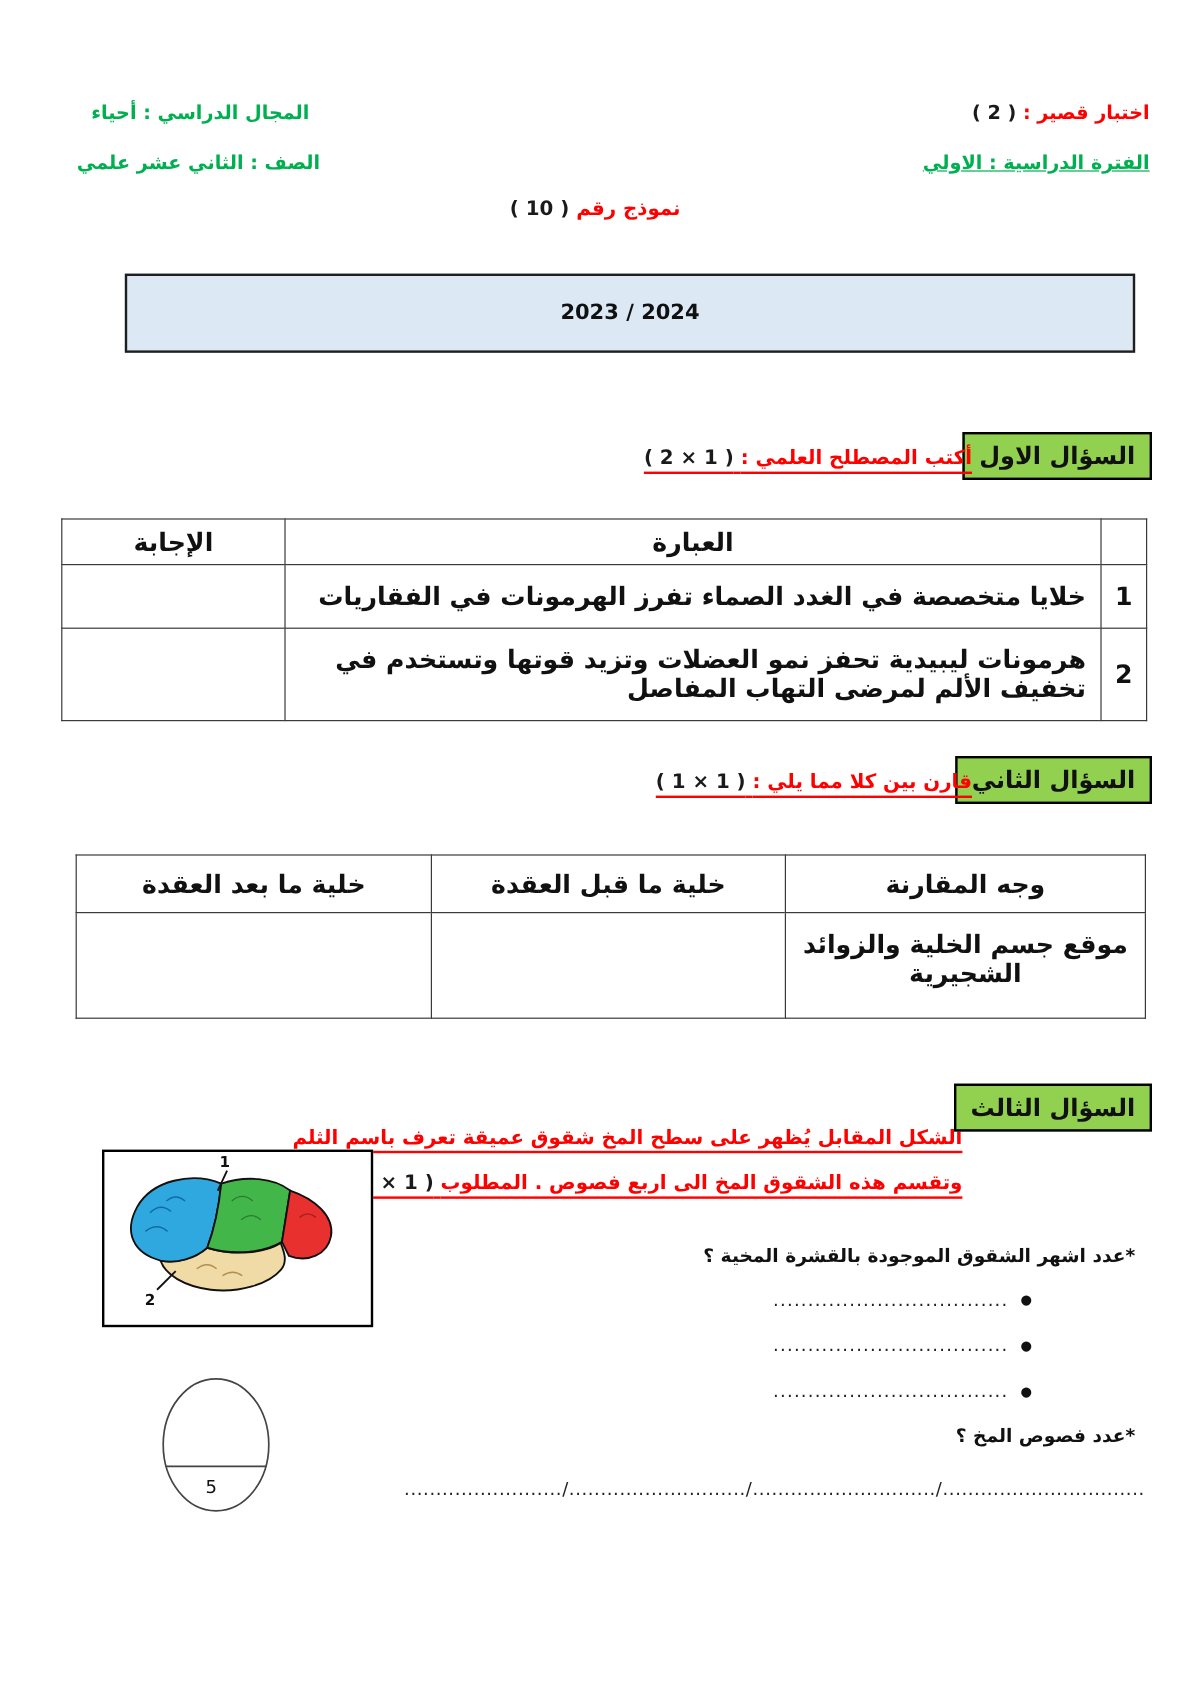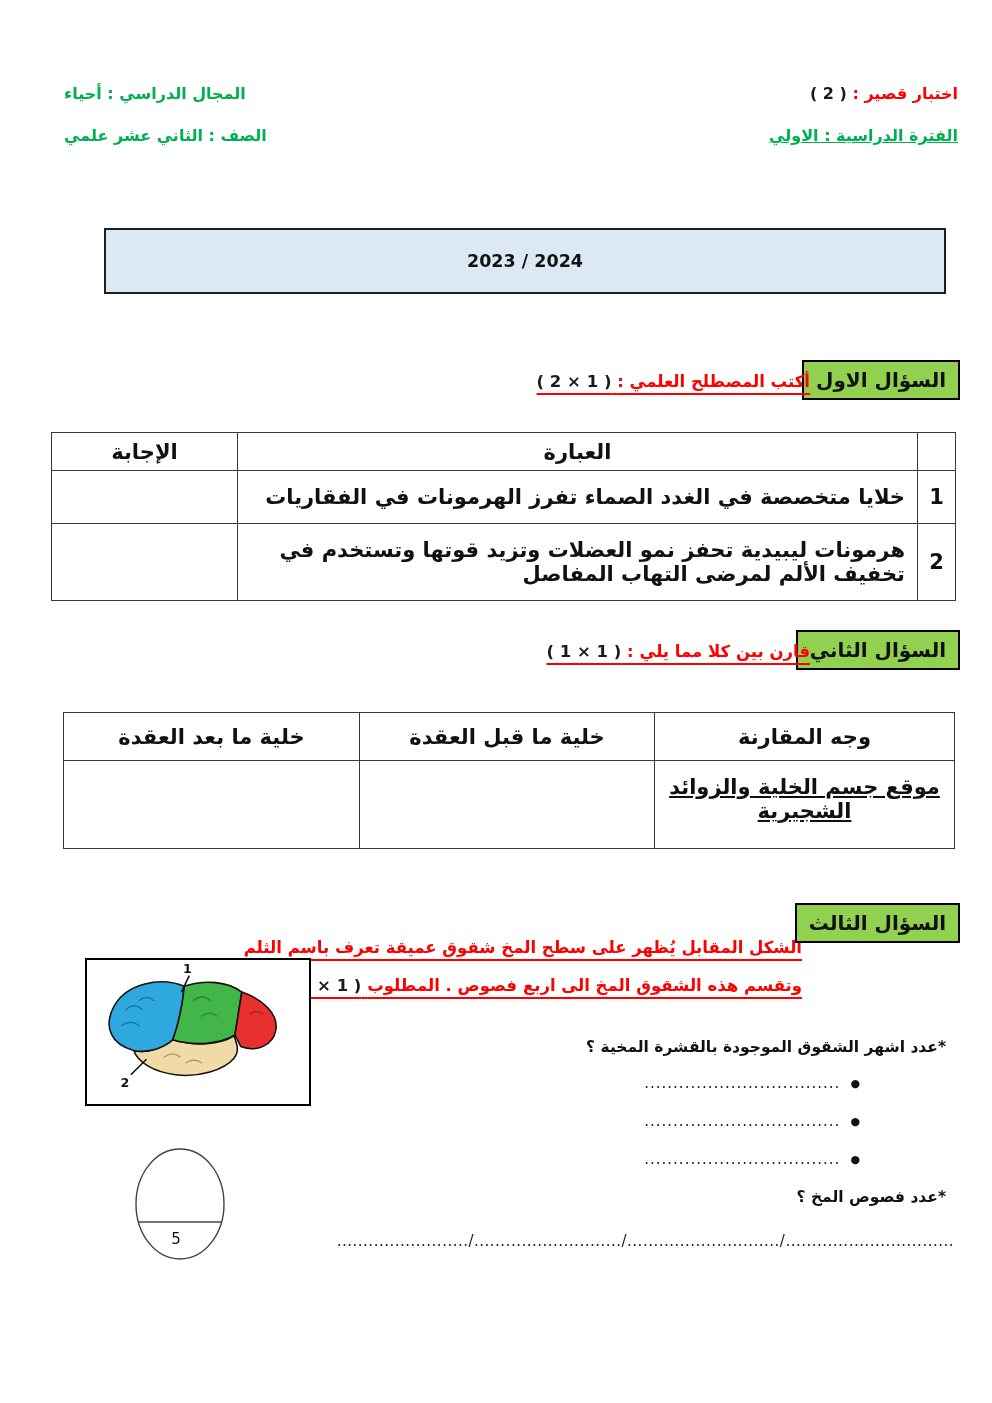--- a/index.html
+++ b/index.html
@@ -39,21 +39,21 @@
 
   table.tbl { border-collapse:collapse; table-layout:fixed; background:#fff; }
   table.tbl th, table.tbl td { border:1.6px solid #3a3a3a; font-size:21px; }
   table.tbl th { font-weight:bold; text-align:center; }
   .q1 thead tr { height:38px; }
   .q1 tbody tr { height:43px; }
   .q1 td.num { text-align:center; font-weight:bold; }
   .q1 td.stmt { text-align:right; padding:14px 12px; font-weight:bold; }
   .q2 thead tr { height:48px; }
   .q2 tbody tr { height:88px; }
-  .q2 td.aspect { text-align:center; vertical-align:top; padding-top:14px; font-weight:bold;text-decoration:underline; }
+  .q2 td.aspect { text-align:center; vertical-align:top; padding-top:14px; font-weight:bold; }
 
   .q3-line {
     font-size:16.5px; font-weight:bold; color:#FF0000; white-space:nowrap;
     text-decoration:underline; text-underline-offset:6px; text-decoration-thickness:1.5px;
   }
 
   .fig-box {
     top:958px; left:85px; width:226px; height:148px;
     border:2.5px solid #000; background:#fff;
     display:flex; align-items:center; justify-content:center;
@@ -71,24 +71,28 @@
 </style>
 </head>
 <body>
 
 <div class="page">
 
   <div class="abs hdr red" style="top:84px; right:34px;">
     <span>اختبار قصير :</span>
     <span class="dark num-ltr">( 2 )</span>
   </div>
-  <div class="abs hdr green" style="top:84px; left:64px;">المجال الدراسي : أحياء</div>
+  <div class="abs hdr green" style="top:84px; left:76px;">المجال الدراسي : أحياء</div>
   <div class="abs hdr green" style="top:126px; right:34px;text-decoration:underline;">الفترة الدراسية : الاولي</div>
   <div class="abs hdr green" style="top:126px; left:64px;">الصف : الثاني عشر علمي</div>
 
+  <div class="abs model red">
+    <span>نموذج رقم</span>
+    <span class="dark num-ltr">( 10 )</span>
+  </div>
 
   <div class="abs title-box">
     <span class="num-ltr">2023 / 2024</span>
   </div>
 
   <div class="abs badge" style="top:360px;">السؤال الاول</div>
   <div class="abs instr" style="top:372px; right:182px;">
     <span>أكتب المصطلح العلمي :</span>
     <span class="dark num-ltr">( 2 × 1 )</span>
   </div>

